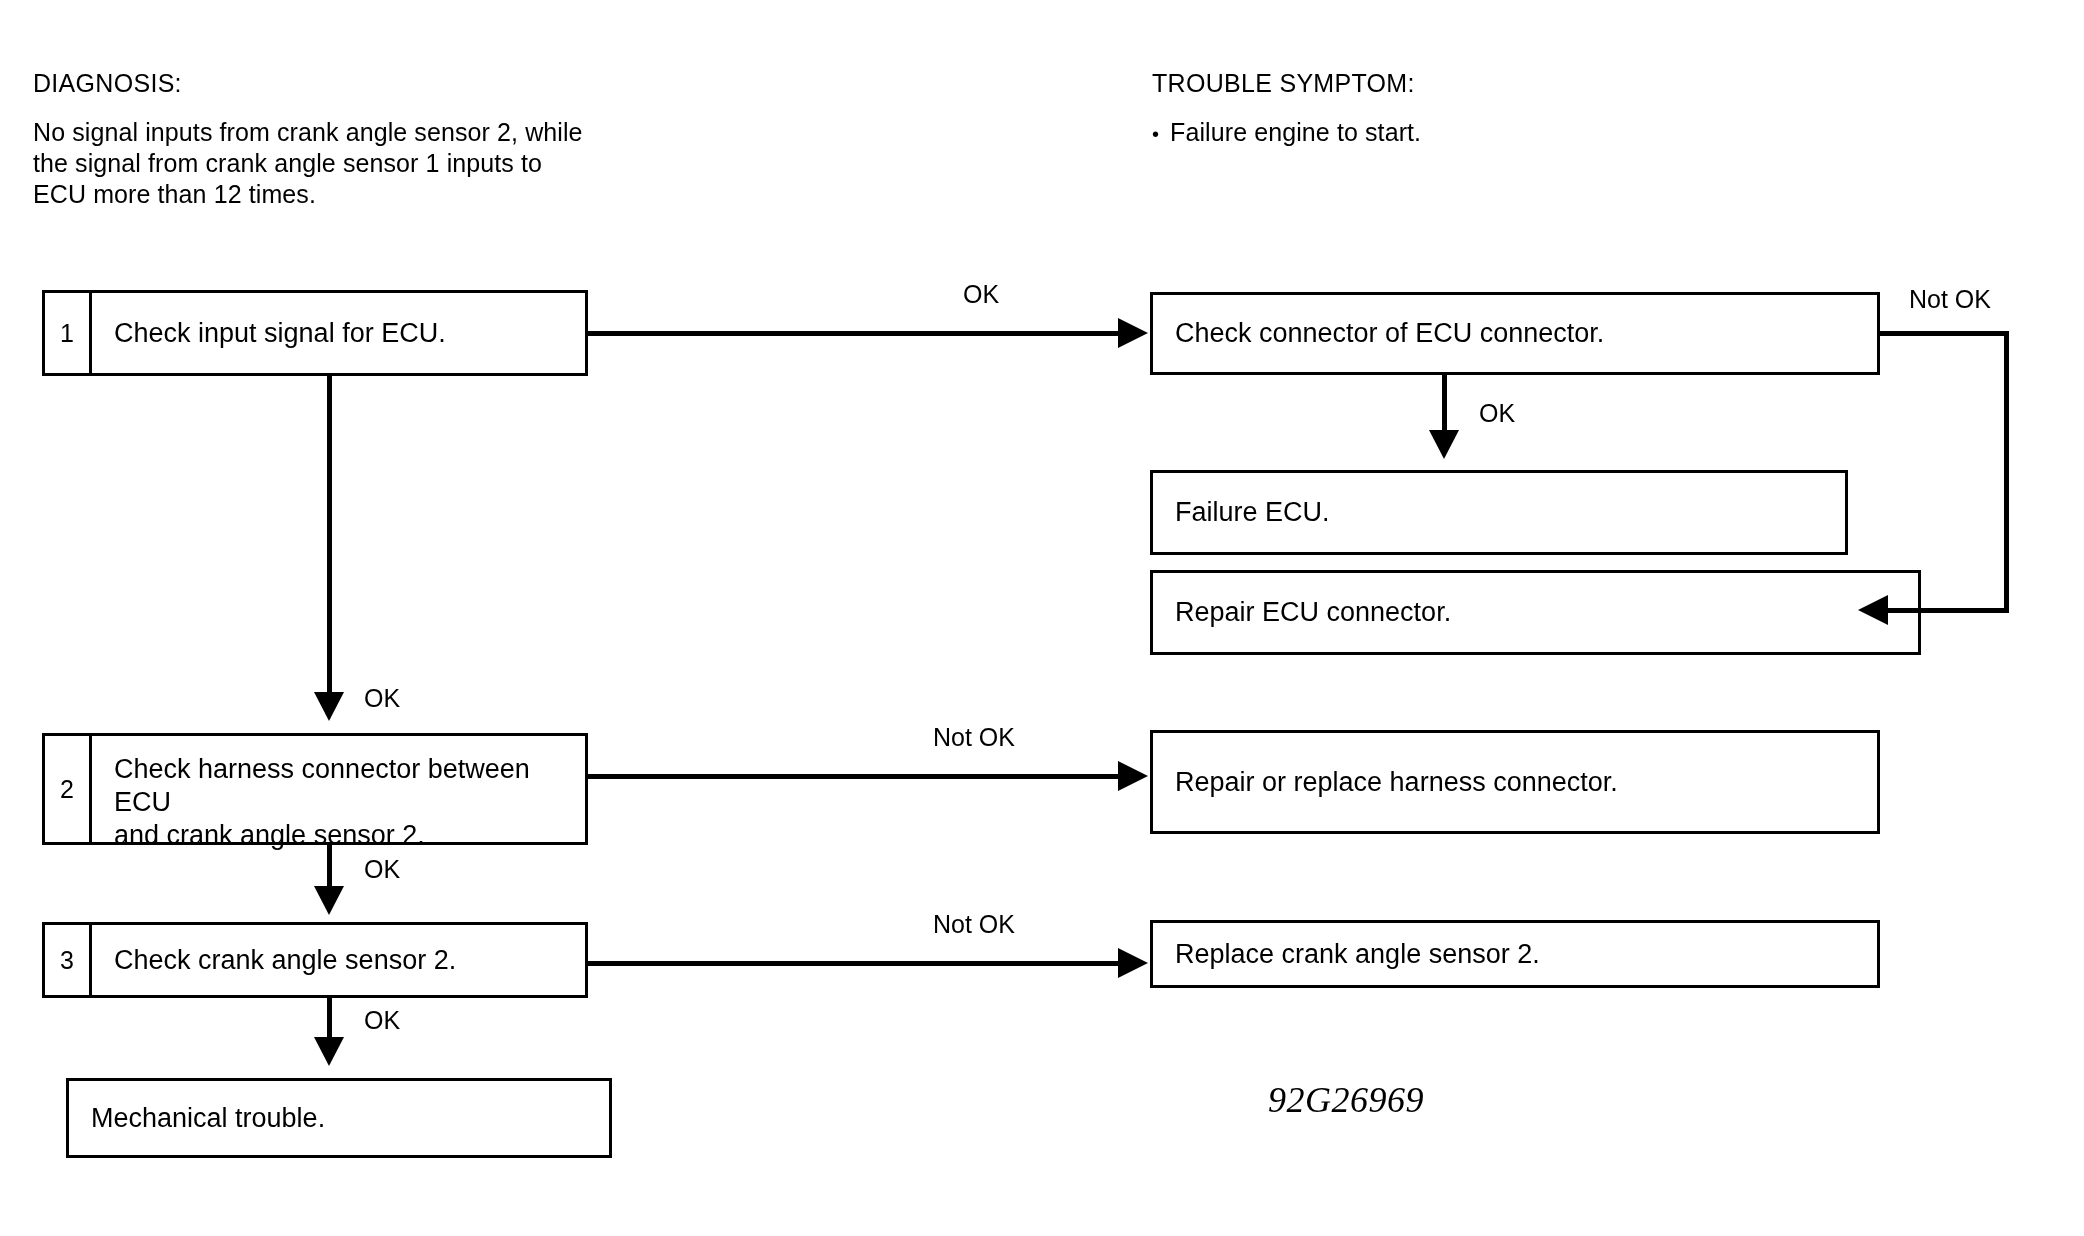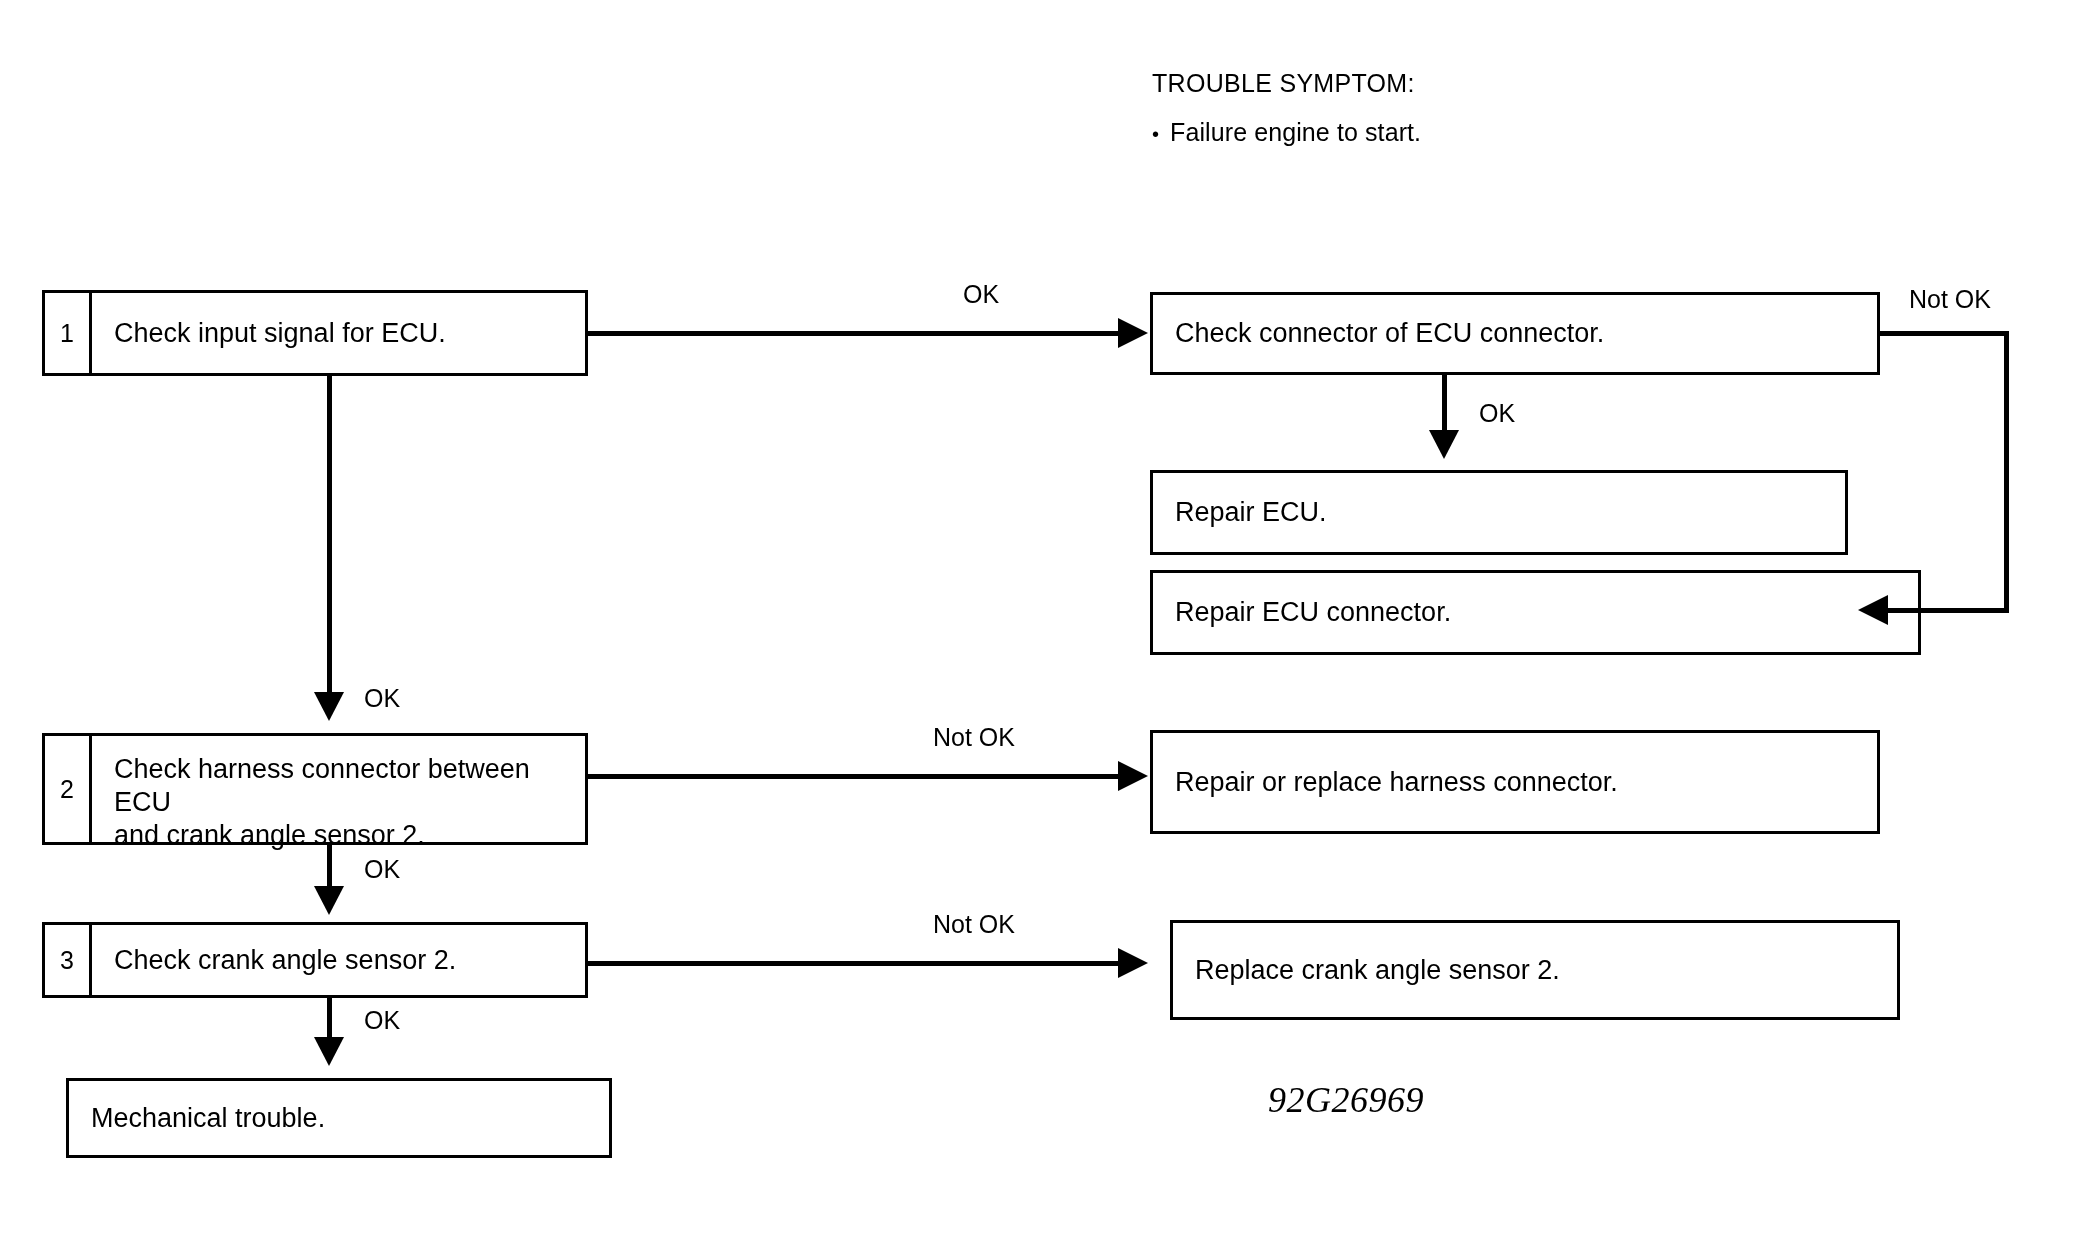--- a/index.html
+++ b/index.html
@@ -130,20 +130,26 @@
     font-style: italic;
     font-size: 36px;
     letter-spacing: 0.5px;
   }
 </style>
 </head>
 <body>
 
 <div id="page">
 
+  <div class="hdr-block" id="diagnosis-block">
+    <div class="hdr-title">DIAGNOSIS:</div>
+    <div class="hdr-body">No signal inputs from crank angle sensor 2, while
+the signal from crank angle sensor 1 inputs to
+ECU more than 12 times.</div>
+  </div>
 
   <div class="hdr-block" id="symptom-block">
     <div class="hdr-title">TROUBLE SYMPTOM:</div>
     <div class="bullet-row">
       <span class="bullet-dot">•</span>
       <span class="hdr-body">Failure engine to start.</span>
     </div>
   </div>
 
   <div class="box" id="step-box-1" style="left:42px; top:290px; width:546px; height:86px;">
@@ -164,32 +170,32 @@
 
   <div class="box" id="terminal-box" style="left:42px; top:1078px; width:546px; height:80px;margin-left:24px;">
     <div class="box-text">Mechanical trouble.</div>
   </div>
 
   <div class="box" id="result-box-0" style="left:1150px; top:292px; width:730px; height:83px;">
     <div class="box-text">Check connector of ECU connector.</div>
   </div>
 
   <div class="box" id="result-box-1" style="left:1150px; top:470px; width:698px; height:85px;">
-    <div class="box-text">Repair ECU.</div>
+    <div class="box-text">Failure ECU.</div>
   </div>
 
   <div class="box" id="result-box-2" style="left:1150px; top:570px; width:771px; height:85px;">
     <div class="box-text">Repair ECU connector.</div>
   </div>
 
   <div class="box" id="result-box-3" style="left:1150px; top:730px; width:730px; height:104px;">
     <div class="box-text">Repair or replace harness connector.</div>
   </div>
 
-  <div class="box" id="result-box-4" style="left:1150px; top:920px; width:730px; height:100px;margin-left:20px;">
+  <div class="box" id="result-box-4" style="left:1150px; top:920px; width:730px; height:68px;">
     <div class="box-text">Replace crank angle sensor 2.</div>
   </div>
 
   <div class="hline" style="left:588px; top:331px; width:532px;"></div>
   <div class="arrow-right" style="left:1118px; top:318px;"></div>
   <div class="edge-label" style="left:963px; top:280px;">OK</div>
 
   <div class="vline" style="left:327px; top:376px; height:318px;"></div>
   <div class="arrow-down" style="left:314px; top:692px;"></div>
   <div class="edge-label" style="left:364px; top:684px;">OK</div>

